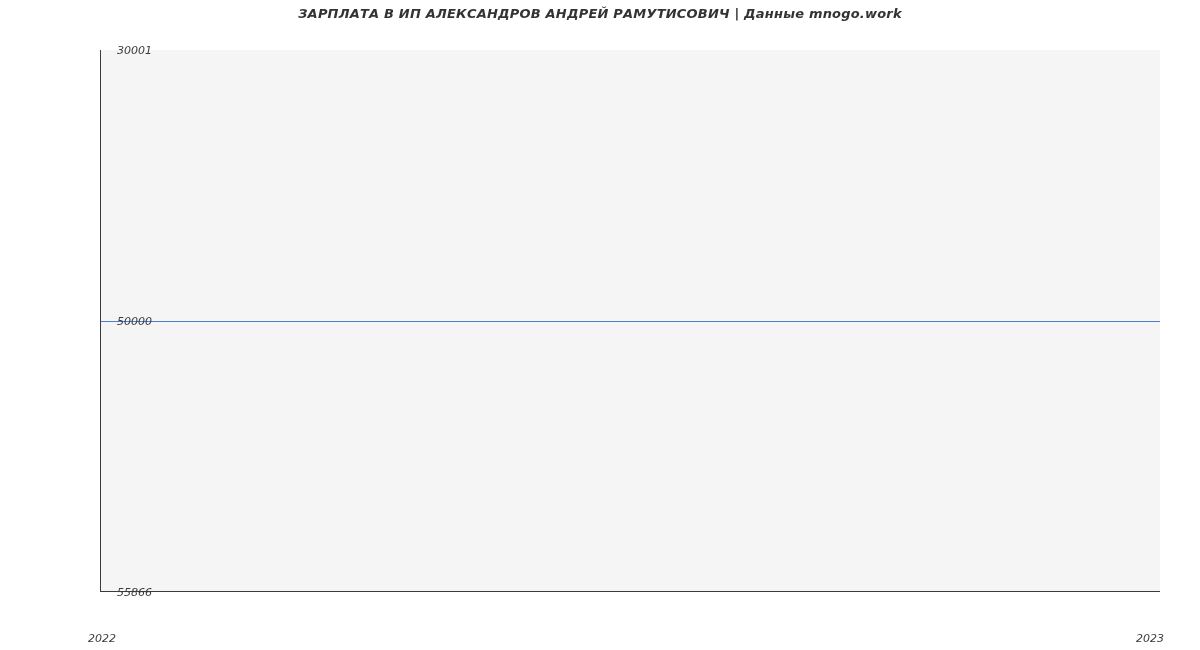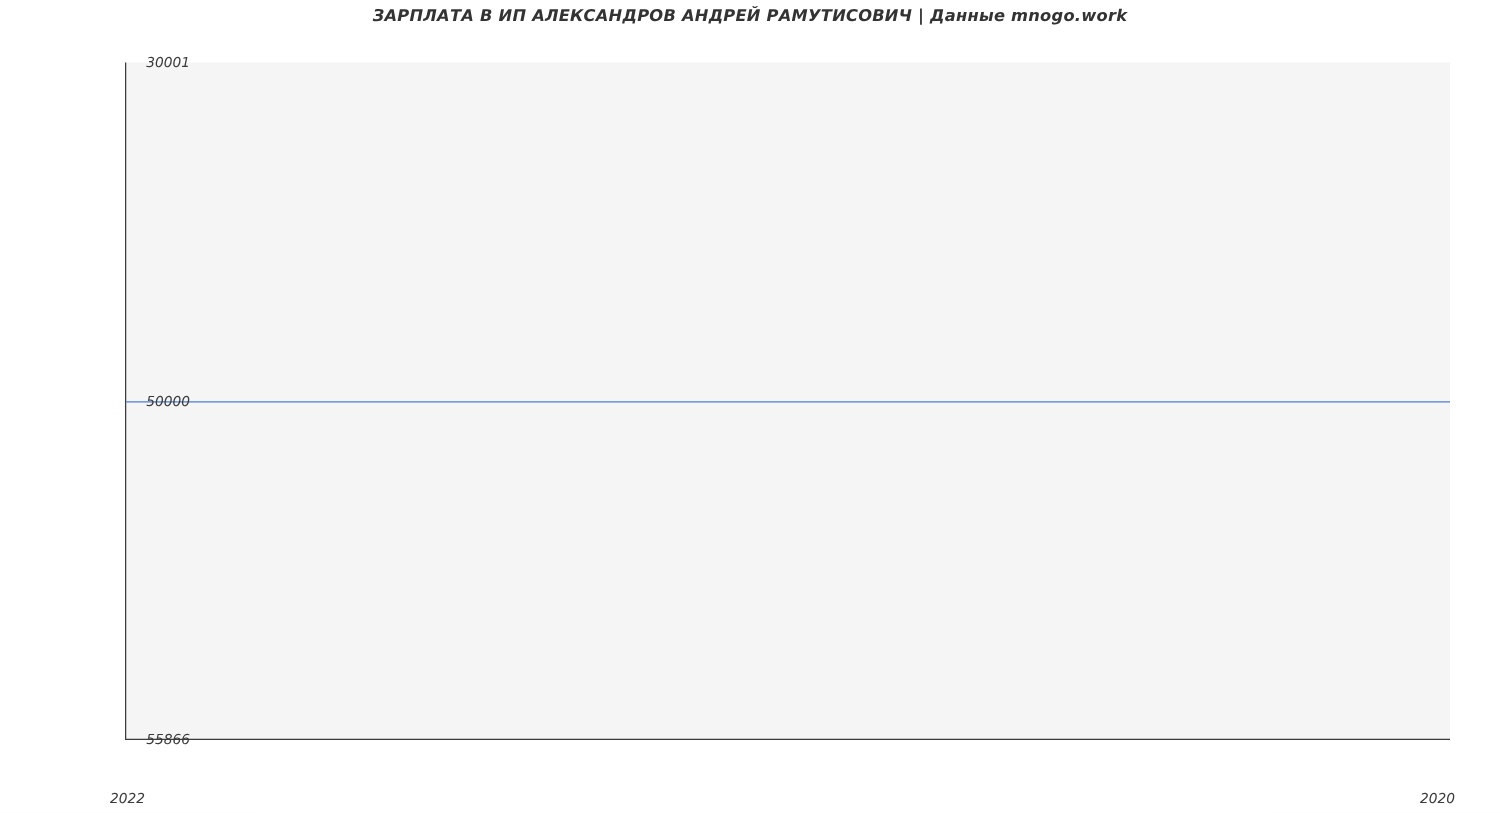--- a/index.html
+++ b/index.html
@@ -74,15 +74,15 @@
   <div class="plot-area">
 
     <div class="series-line" style="top:50%;"></div>
   </div>
 
   <div class="y-tick" style="top:592px;">55866</div>
   <div class="y-tick" style="top:321px;">50000</div>
   <div class="y-tick" style="top:50px;">30001</div>
 
   <div class="x-tick" style="left:88px;">2022</div>
-  <div class="x-tick" style="left:1136px;">2020</div>
+  <div class="x-tick" style="left:1136px;">2023</div>
 
 </div>
 
 </body></html>

